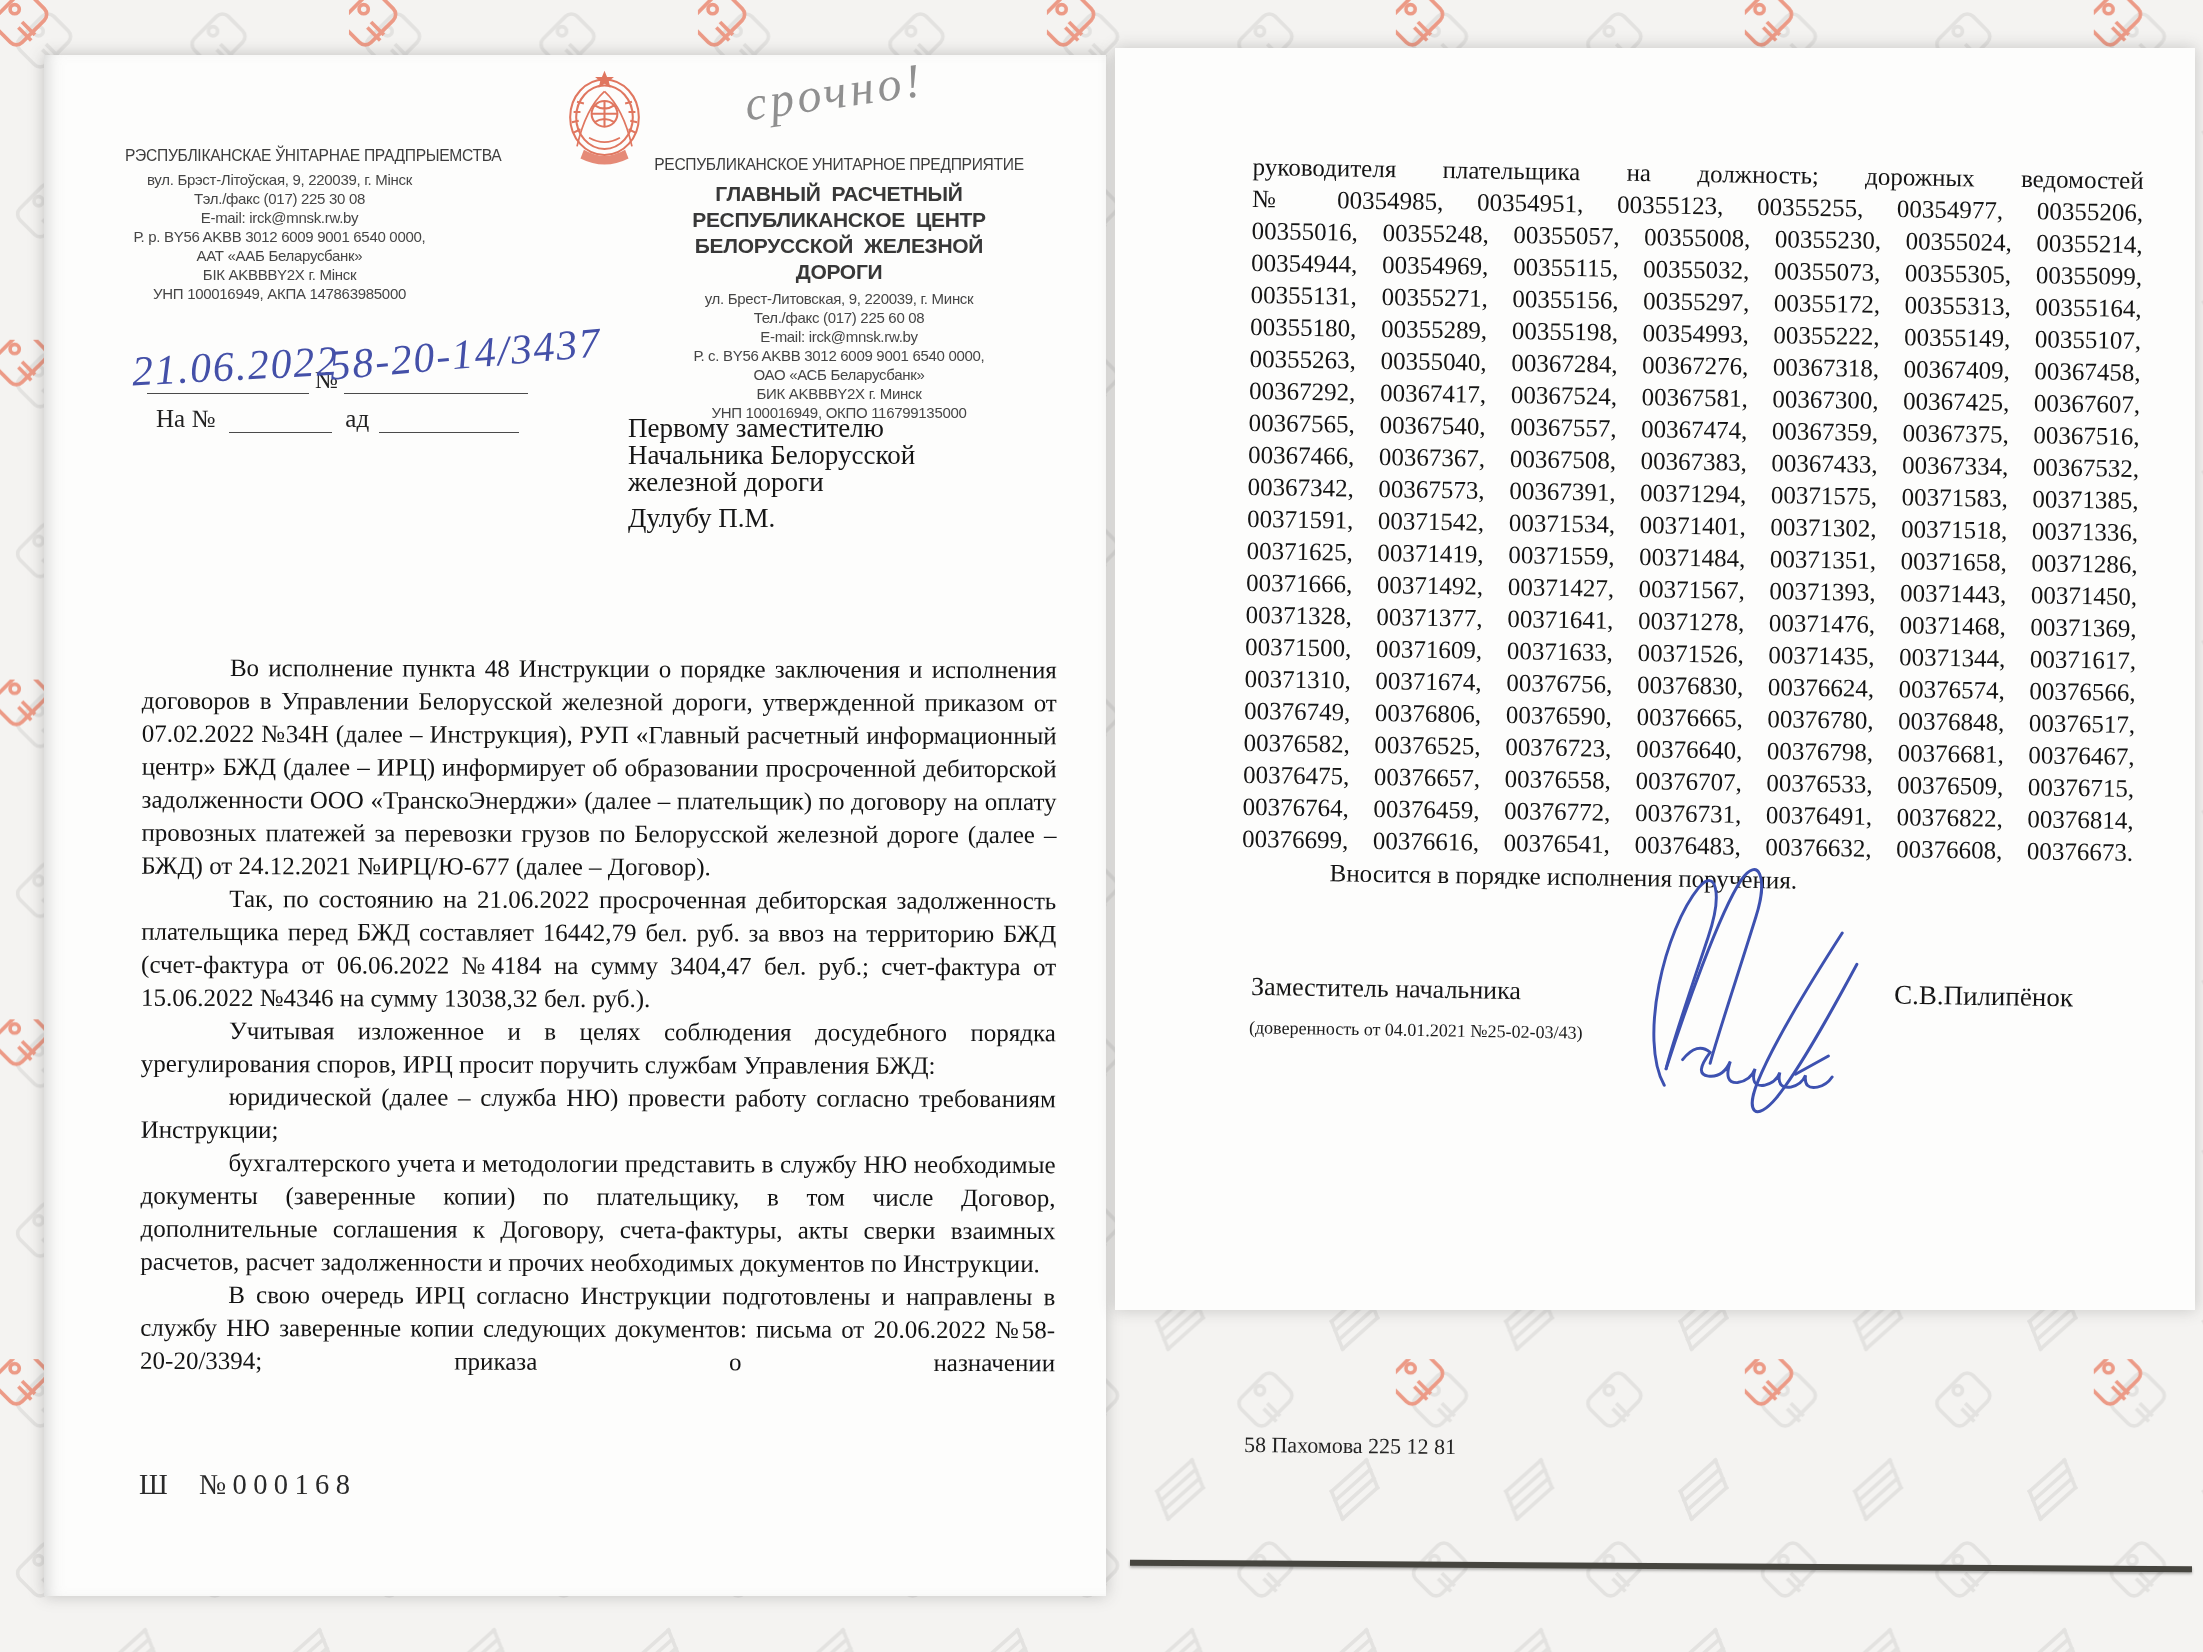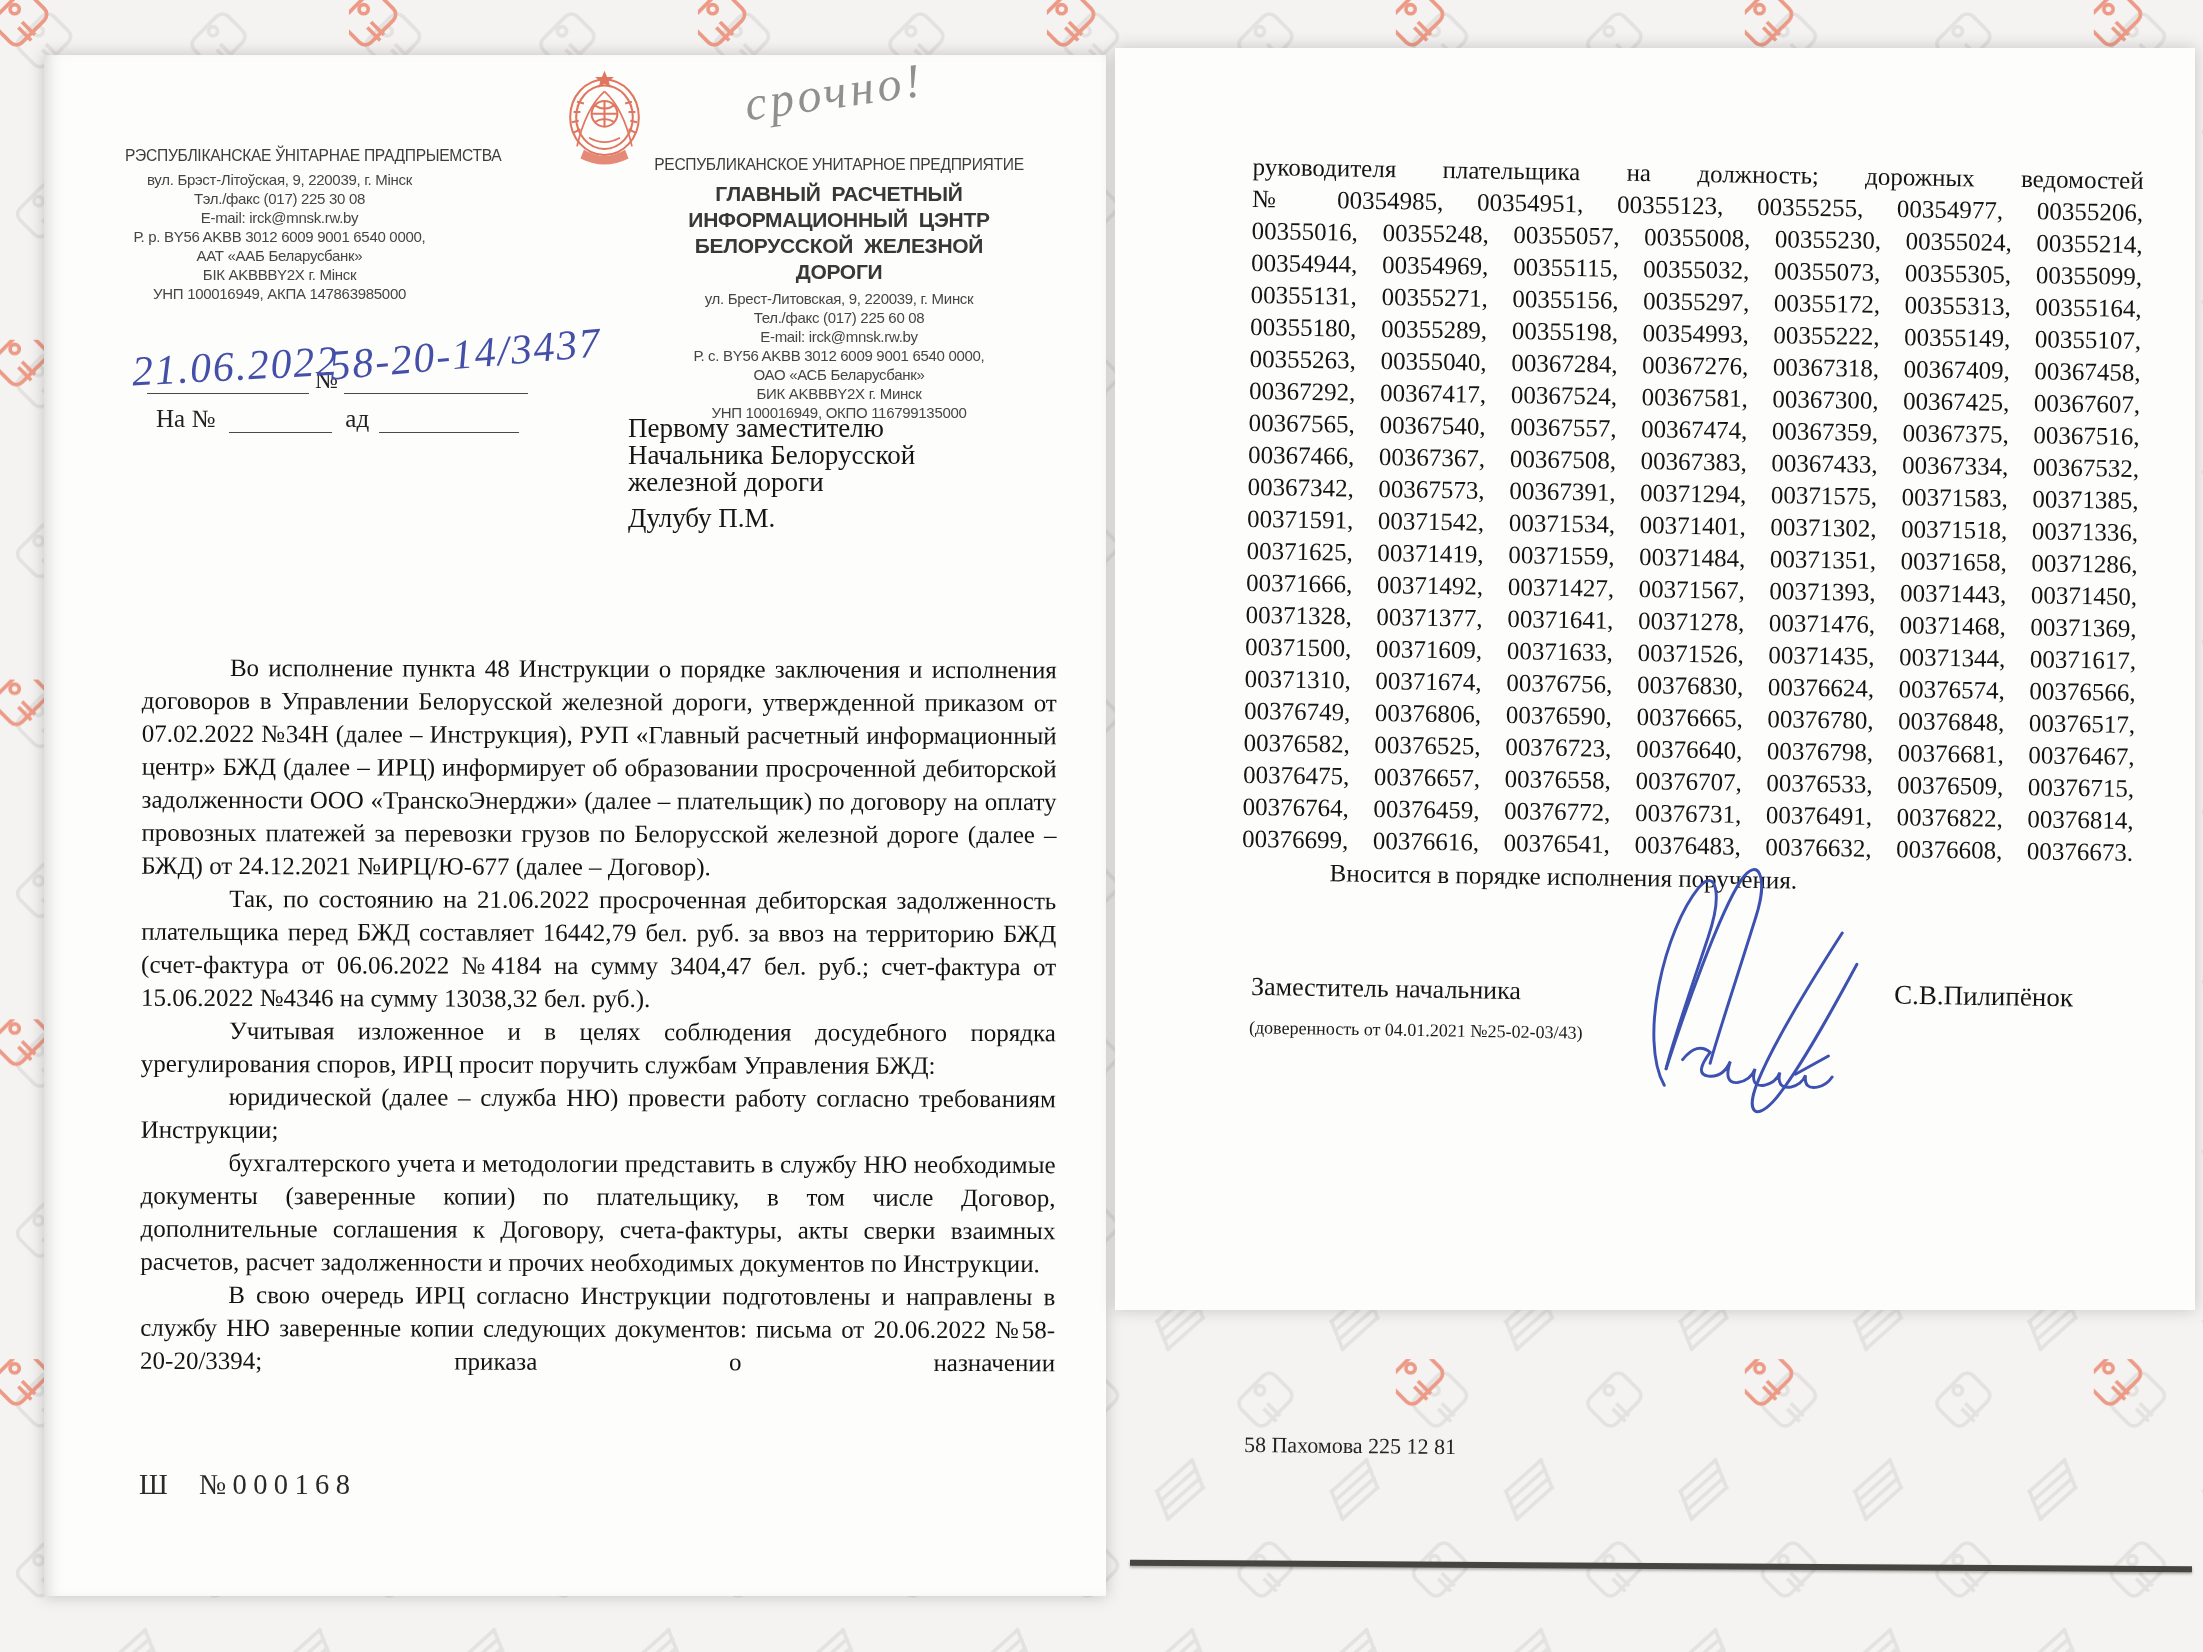--- a/index.html
+++ b/index.html
@@ -104,21 +104,21 @@
           <div>ААТ «ААБ Беларусбанк»</div>
           <div>БІК AKBBBY2X г. Мінск</div>
           <div>УНП 100016949, АКПА 147863985000</div>
         </div>
     </div>
 
     <div class="abs lh lh-ru">
       <div class="org-type">РЕСПУБЛИКАНСКОЕ УНИТАРНОЕ ПРЕДПРИЯТИЕ</div>
       <div class="org-name">
           <div>ГЛАВНЫЙ РАСЧЕТНЫЙ</div>
-          <div>ИНФОРМАЦИОННЫЙ ЦЭНТР</div>
+          <div>РЕСПУБЛИКАНСКОЕ ЦЕНТР</div>
           <div>БЕЛОРУССКОЙ ЖЕЛЕЗНОЙ ДОРОГИ</div>
         </div>
       <div class="details">
           <div>ул. Брест-Литовская, 9, 220039, г. Минск</div>
           <div>Тел./факс (017) 225 60 08</div>
           <div>E-mail: irck@mnsk.rw.by</div>
           <div>Р. с. BY56 AKBB 3012 6009 9001 6540 0000,</div>
           <div>ОАО «АСБ Беларусбанк»</div>
           <div>БИК AKBBBY2X г. Минск</div>
           <div>УНП 100016949, ОКПО 116799135000</div>

